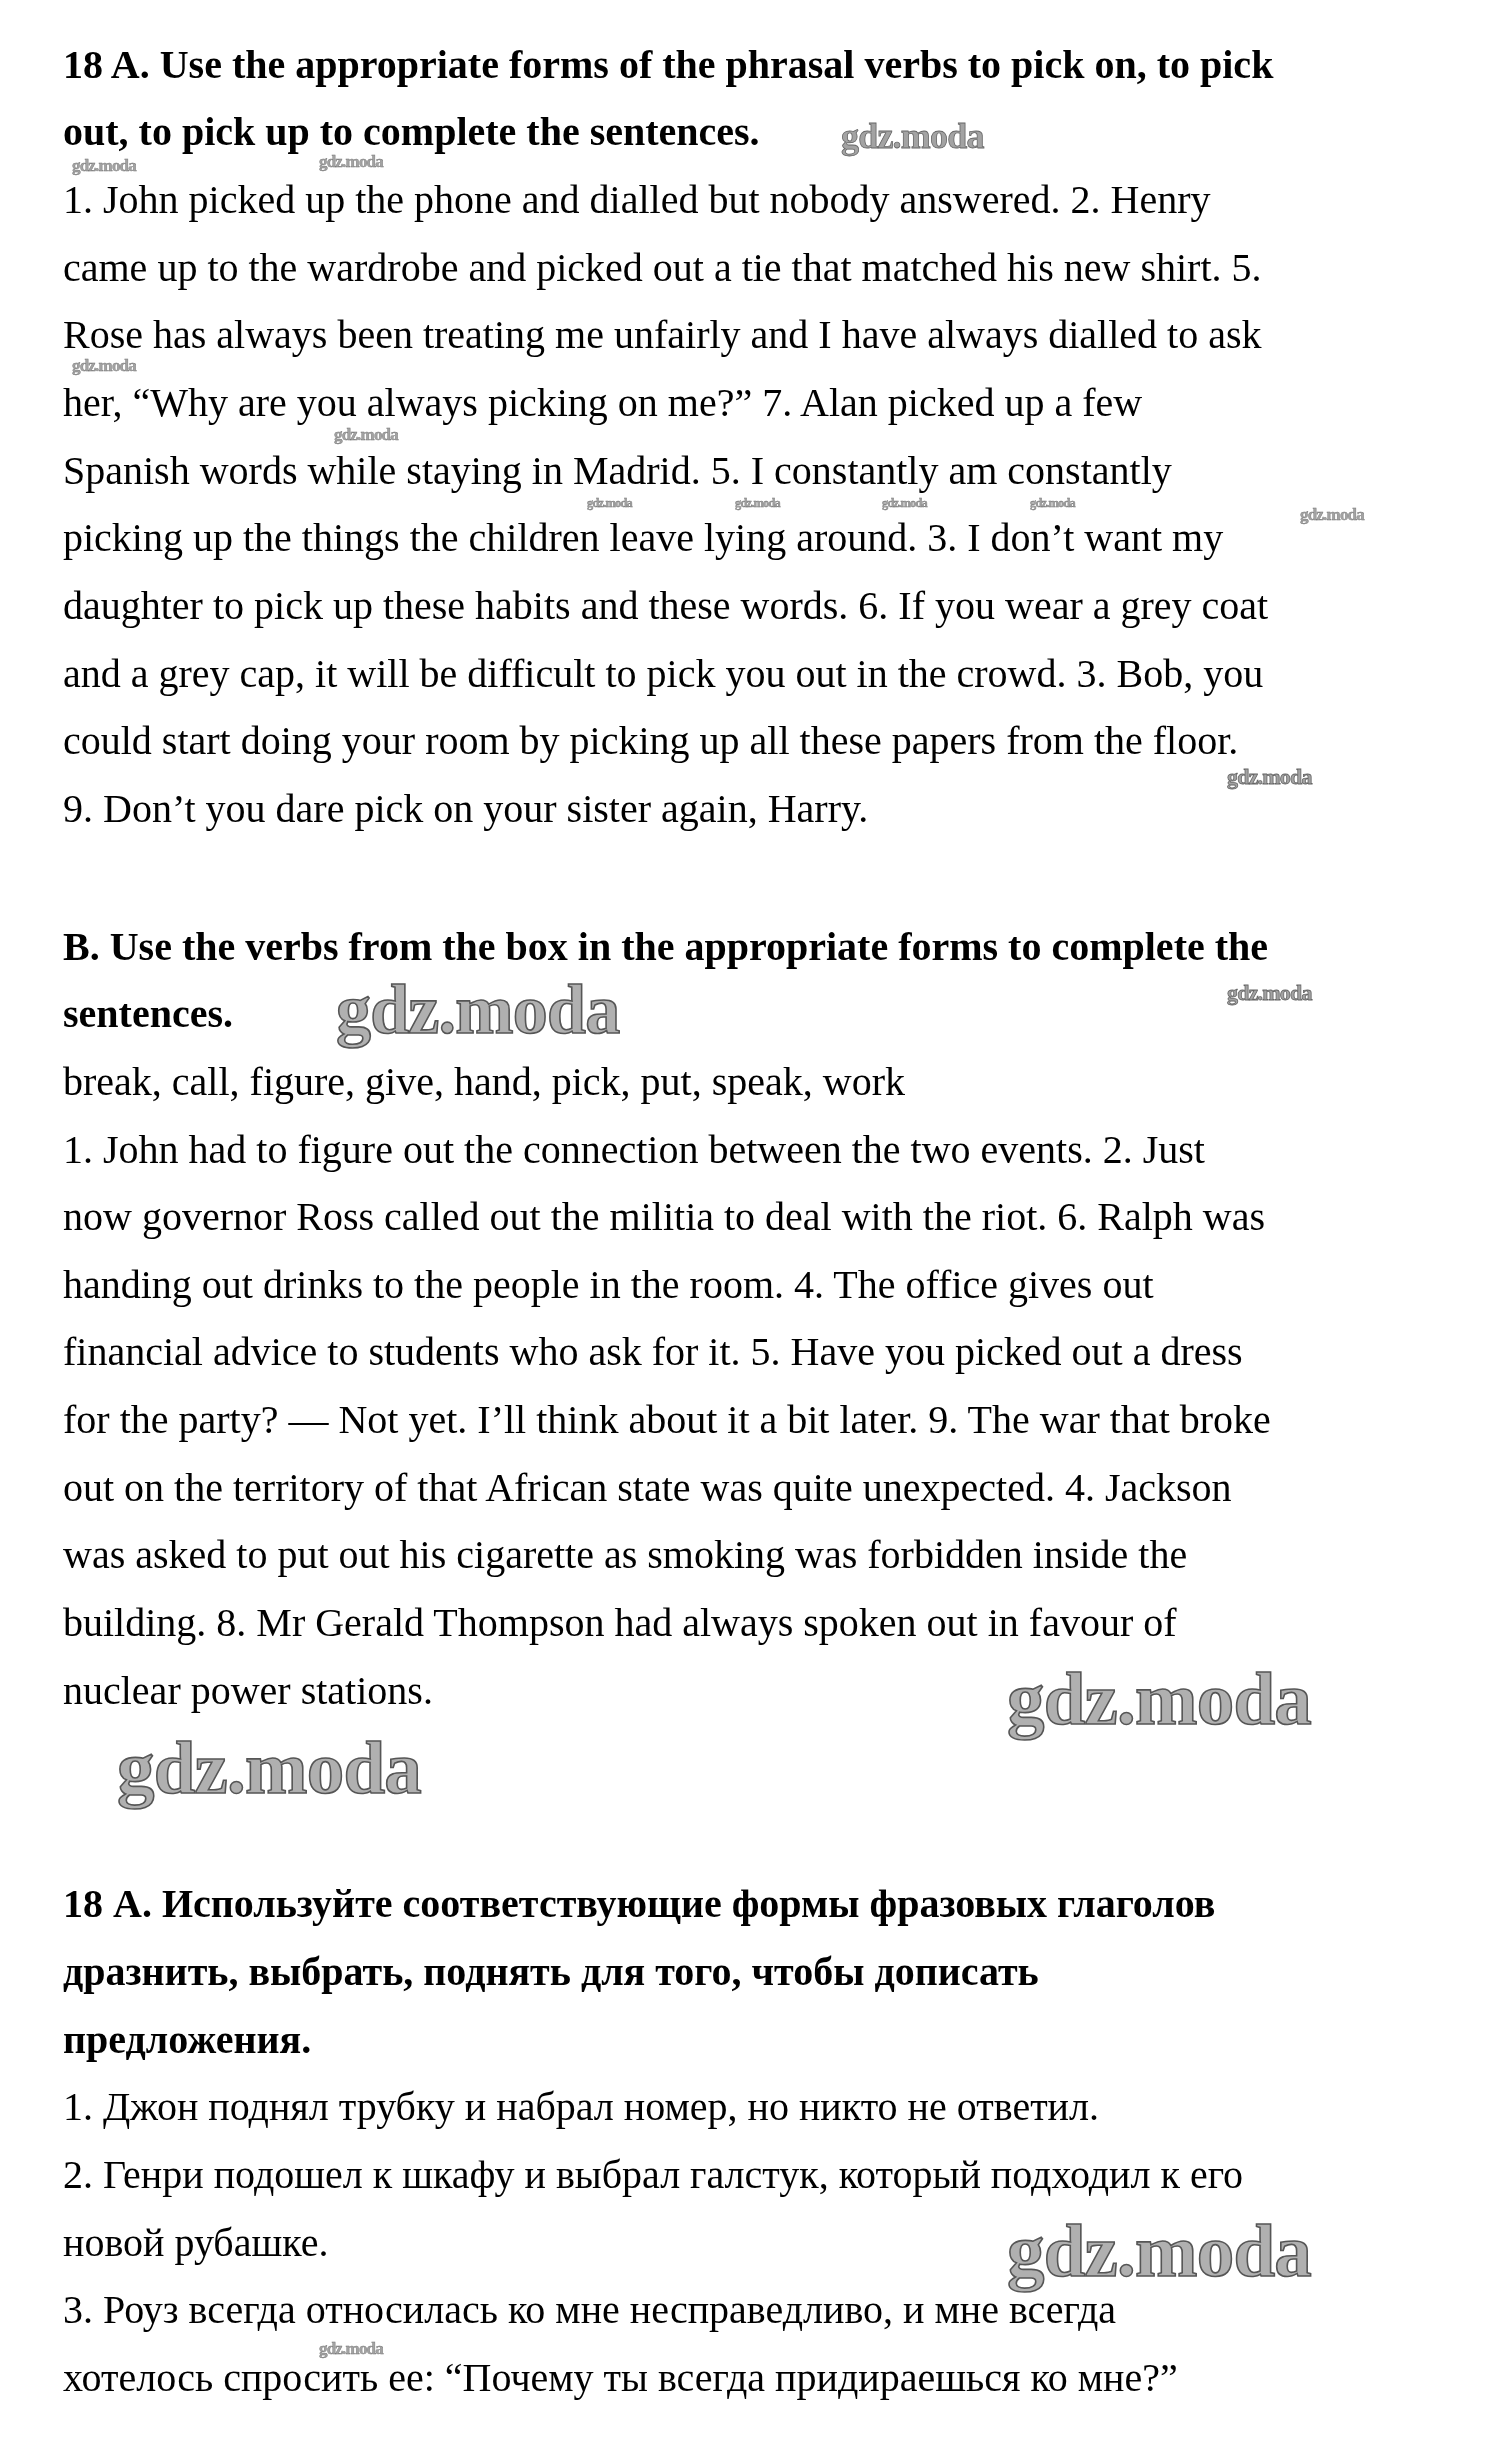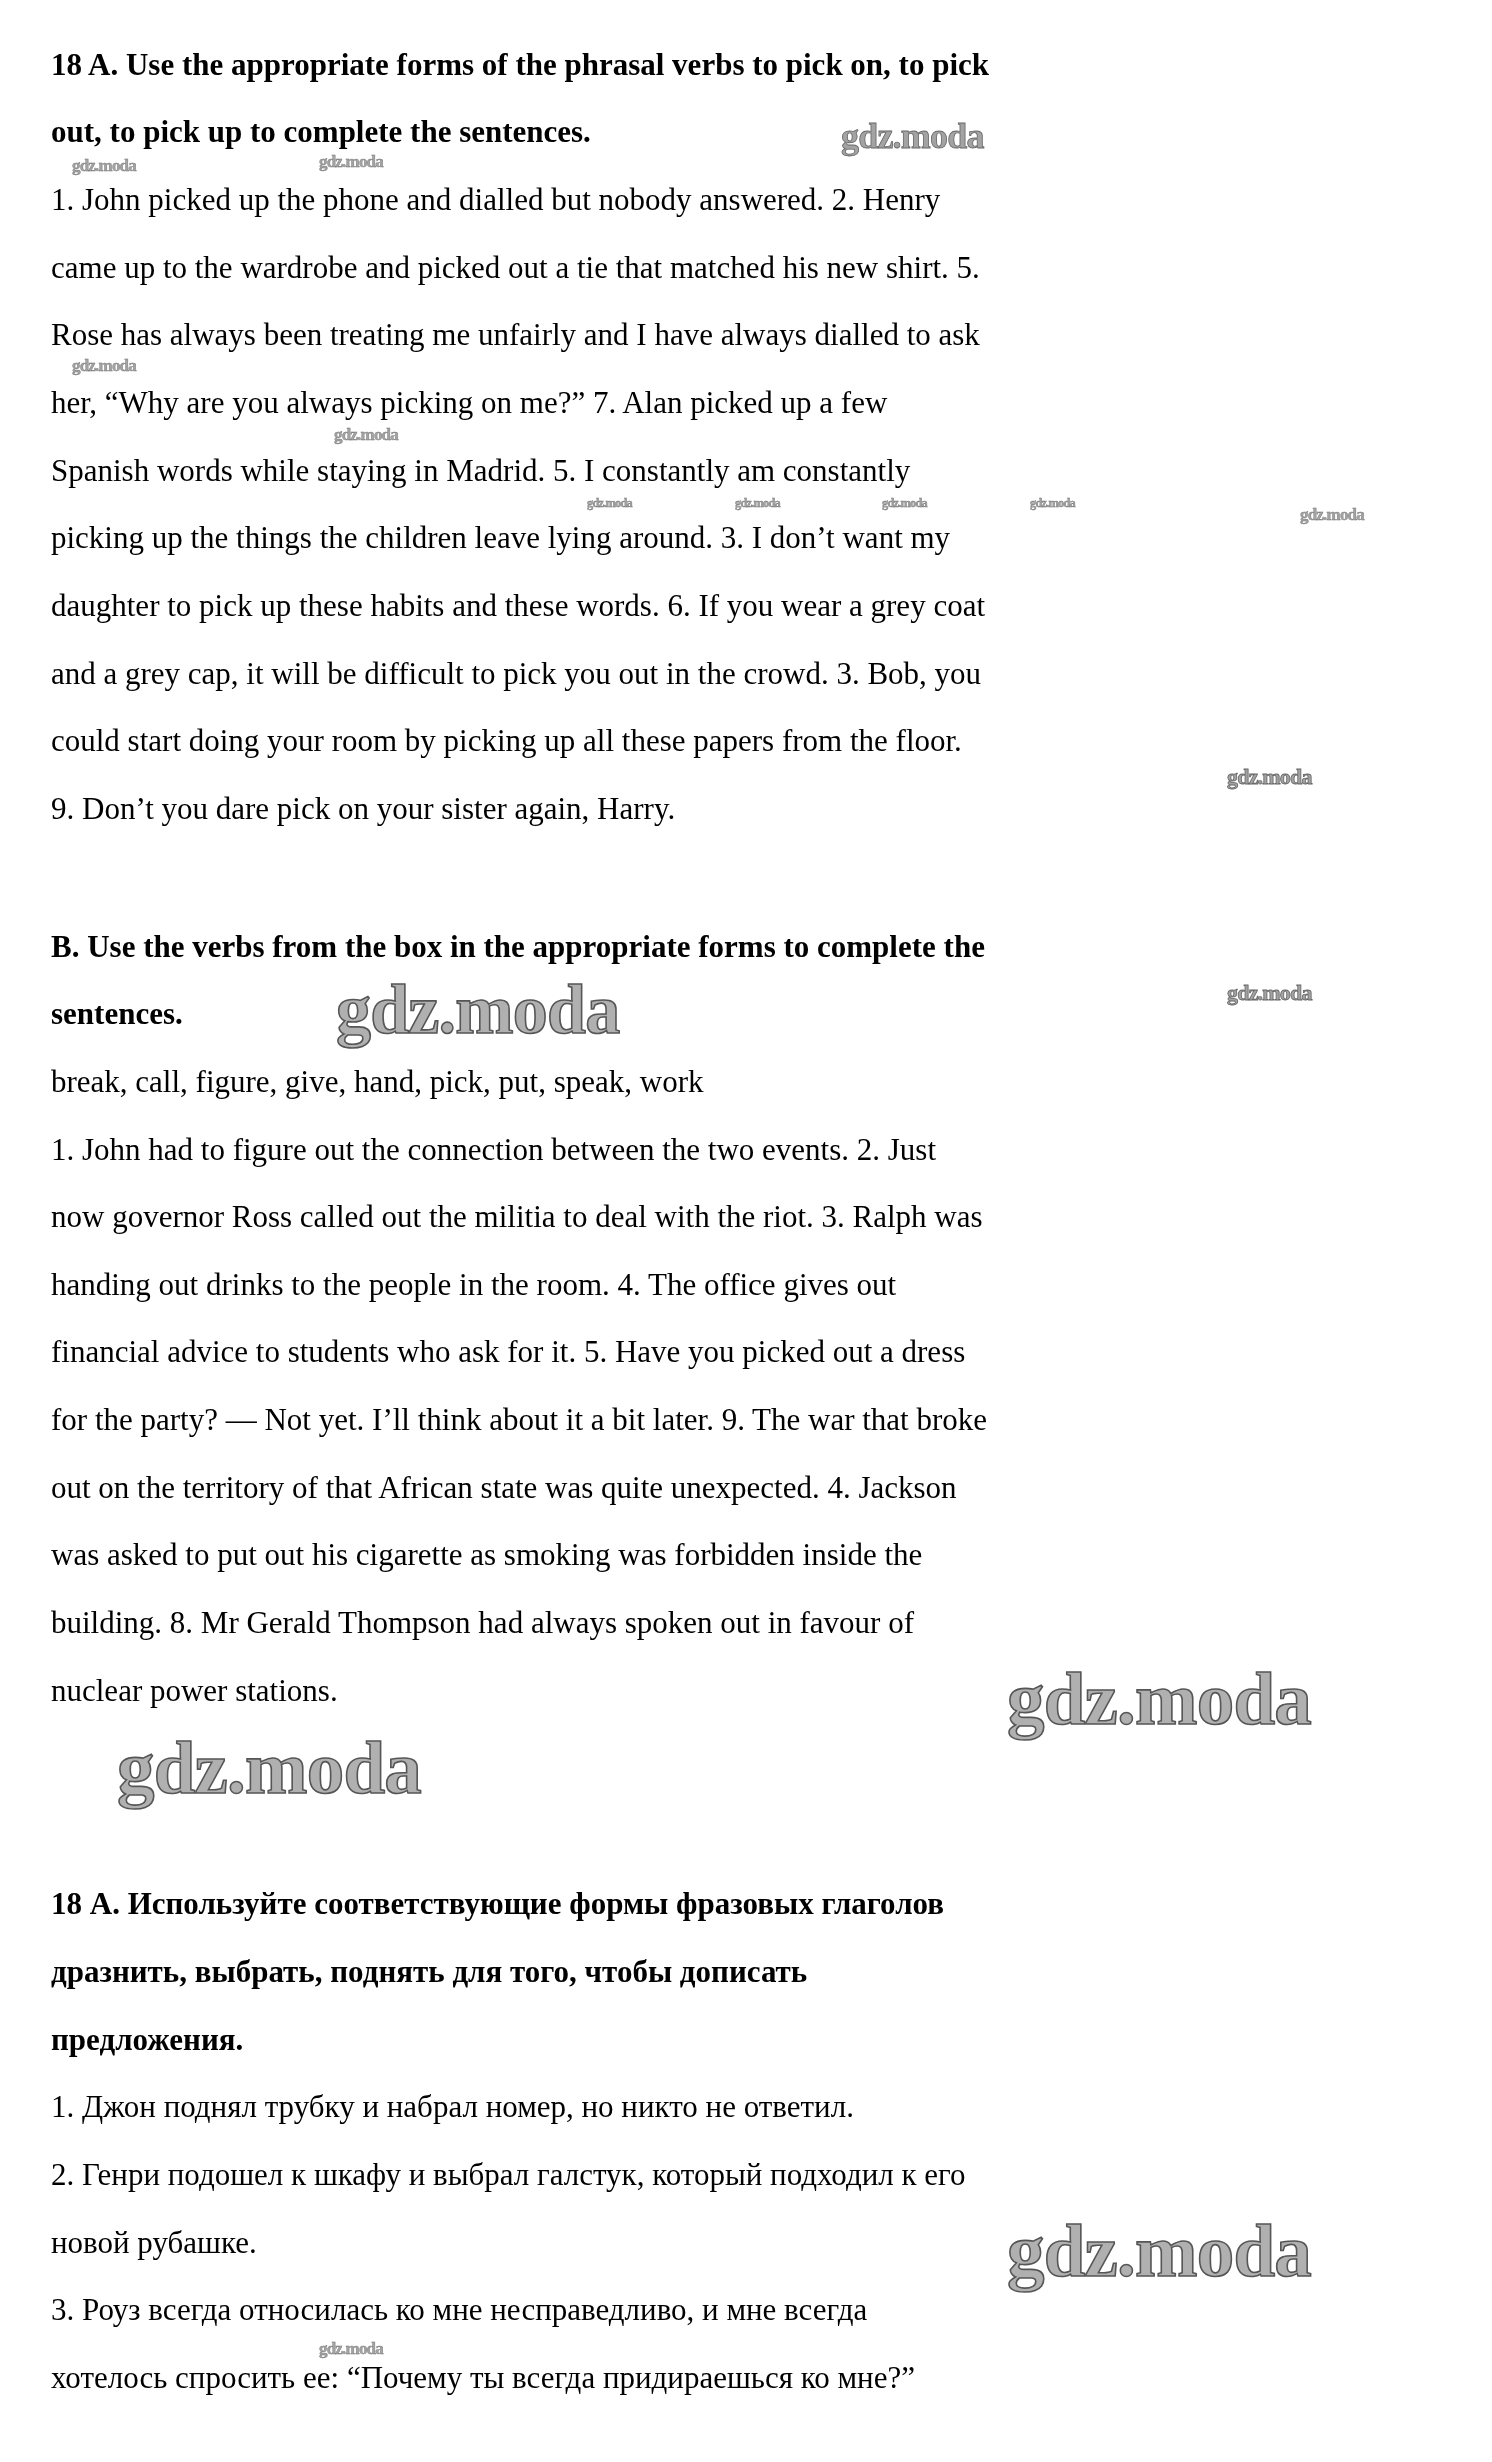--- a/index.html
+++ b/index.html
@@ -1,19 +1,19 @@
 <!DOCTYPE html>
 <html style="font-size:12.4px"><head>
 <meta charset="utf-8">
 <style>
   html, body { margin: 0; padding: 0; background: #ffffff; }
   body { width: 1492px; height: 2462px; position: relative; overflow: hidden;
          font-family: "Liberation Serif", "DejaVu Serif", serif; color: #000; }
   .page { position: absolute; left: 51px; top: 29.5px; width: 1400px; }
-  .line { position: absolute; left: 0; white-space: nowrap; font-size: 31px; line-height: 47px; }
+  .line { position: absolute; left: 12px; white-space: nowrap; font-size: 40px; line-height: 47px; }
   .bold { font-weight: bold; }
   .wm { position: absolute; font-family: "Liberation Serif", "DejaVu Serif", serif; font-weight: bold;
         color: #9a9a9a; white-space: nowrap; letter-spacing: -0.8px;
         -webkit-text-stroke: 0.8px #555; opacity: 0.9; }
   .wm.big { font-size: 75px; color: #a8a8a8; -webkit-text-stroke: 1.6px #444;
             background-image: repeating-linear-gradient(0deg, rgba(255,255,255,0.35) 0 1.6px, transparent 1.6px 3.1px);
             -webkit-background-clip: text; }
   .wm.med { font-size: 36px; }
   .wm.sm { font-size: 22px; }
   .wm.xs { font-size: 17px; -webkit-text-stroke: 0.4px #666; }
@@ -36,21 +36,21 @@
     <div class="line" style="top:620px">and a grey cap, it will be difficult to pick you out in the crowd. 3. Bob, you</div>
     <div class="line" style="top:687px">could start doing your room by picking up all these papers from the floor.</div>
     <div class="line" style="top:755px">9. Don’t you dare pick on your sister again, Harry.</div>
   </div>
 
   <div>
     <div class="line bold" style="top:893px">B. Use the verbs from the box in the appropriate forms to complete the</div>
     <div class="line bold" style="top:960px">sentences.</div>
     <div class="line" style="top:1028px">break, call, figure, give, hand, pick, put, speak, work</div>
     <div class="line" style="top:1096px">1. John had to figure out the connection between the two events. 2. Just</div>
-    <div class="line" style="top:1163px">now governor Ross called out the militia to deal with the riot. 3. Ralph was</div>
+    <div class="line" style="top:1163px">now governor Ross called out the militia to deal with the riot. 6. Ralph was</div>
     <div class="line" style="top:1231px">handing out drinks to the people in the room. 4. The office gives out</div>
     <div class="line" style="top:1298px">financial advice to students who ask for it. 5. Have you picked out a dress</div>
     <div class="line" style="top:1366px">for the party? — Not yet. I’ll think about it a bit later. 9. The war that broke</div>
     <div class="line" style="top:1434px">out on the territory of that African state was quite unexpected. 4. Jackson</div>
     <div class="line" style="top:1501px">was asked to put out his cigarette as smoking was forbidden inside the</div>
     <div class="line" style="top:1569px">building. 8. Mr Gerald Thompson had always spoken out in favour of</div>
     <div class="line" style="top:1637px">nuclear power stations.</div>
   </div>
 
   <div>

